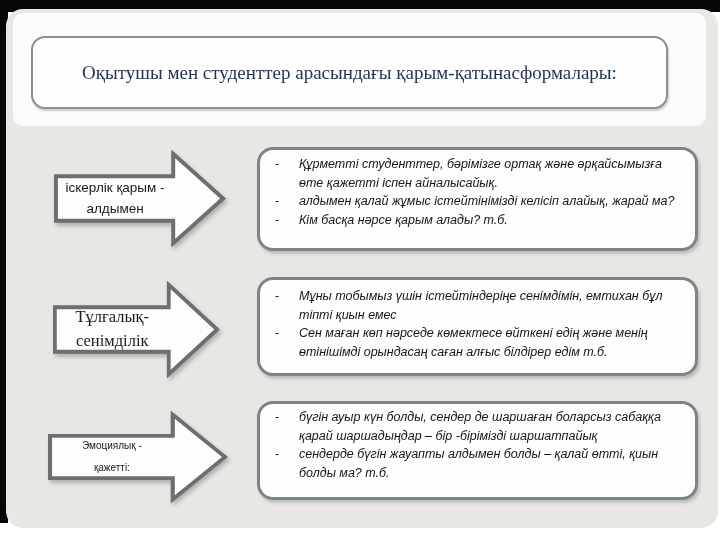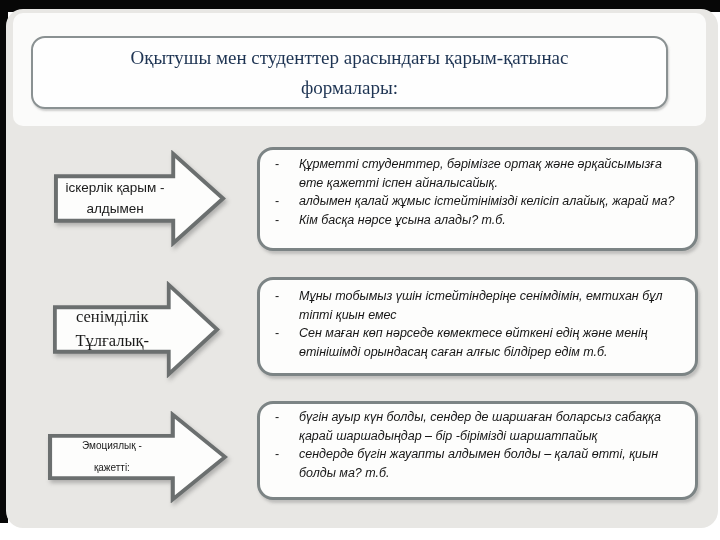--- a/index.html
+++ b/index.html
@@ -17,21 +17,21 @@
   }
   
   .titleband{
     position:absolute;left:13px;top:13px;width:693px;height:113px;
     background:#fbfbfa;border-radius:10px;
   }
   .titlebox{
     position:absolute;left:31px;top:36px;width:633px;height:69px;
     background:#fefefe;border:2px solid #8a9192;border-radius:14px;
     box-shadow:1px 2px 2px rgba(120,120,120,.35);
-    display:flex;flex-direction:column;justify-content:center;align-items:center;
+    display:flex;justify-content:center;align-items:center;
     font-family:"Liberation Serif",serif;font-size:19px;line-height:30px;
     color:#1e3453;text-align:center;
   }
   
   .arrow{position:absolute;}
   .arrow svg{position:absolute;left:0;top:0;width:100%;height:100%;
     filter:drop-shadow(2px 3px 2px rgba(90,90,90,.40));}
   .arrow-label{
     position:absolute;left:1%;top:24%;width:69%;height:52%;
     display:flex;flex-direction:column;justify-content:center;align-items:center;
@@ -87,31 +87,31 @@
     <div class="bullet">
       <span class="dash">-</span>
       <span class="btext">Құрметті  студенттер, бәрімізге ортақ және әрқайсымызға өте қажетті іспен айналысайық.</span>
     </div>
     <div class="bullet">
       <span class="dash">-</span>
       <span class="btext">алдымен қалай жұмыс істейтінімізді келісіп алайық, жарай ма?</span>
     </div>
     <div class="bullet">
       <span class="dash">-</span>
-      <span class="btext">Кім басқа нәрсе ұсына алады? т.б.</span>
+      <span class="btext">Кім басқа нәрсе қарым алады? т.б.</span>
     </div>
   </div>
 
   <div class="arrow arrow2">
     <svg viewBox="0 0 176 100" preserveAspectRatio="none">
       <path d="M2 27 H122 V4 L173 50 L122 96 V73 H2 Z" fill="#fdfdfc" stroke="#6b6f6f" stroke-width="4" stroke-linejoin="miter"></path>
     </svg>
     <div class="arrow-label">
+      <div>Тұлғалық-</div>
       <div>сенімділік</div>
-      <div>Тұлғалық-</div>
     </div>
   </div>
 
   <div class="tbox tbox2">
     <div class="bullet">
       <span class="dash">-</span>
       <span class="btext">Мұны тобымыз үшін істейтіндеріңе сенімдімін, емтихан бұл тіпті қиын емес</span>
     </div>
     <div class="bullet">
       <span class="dash">-</span>

